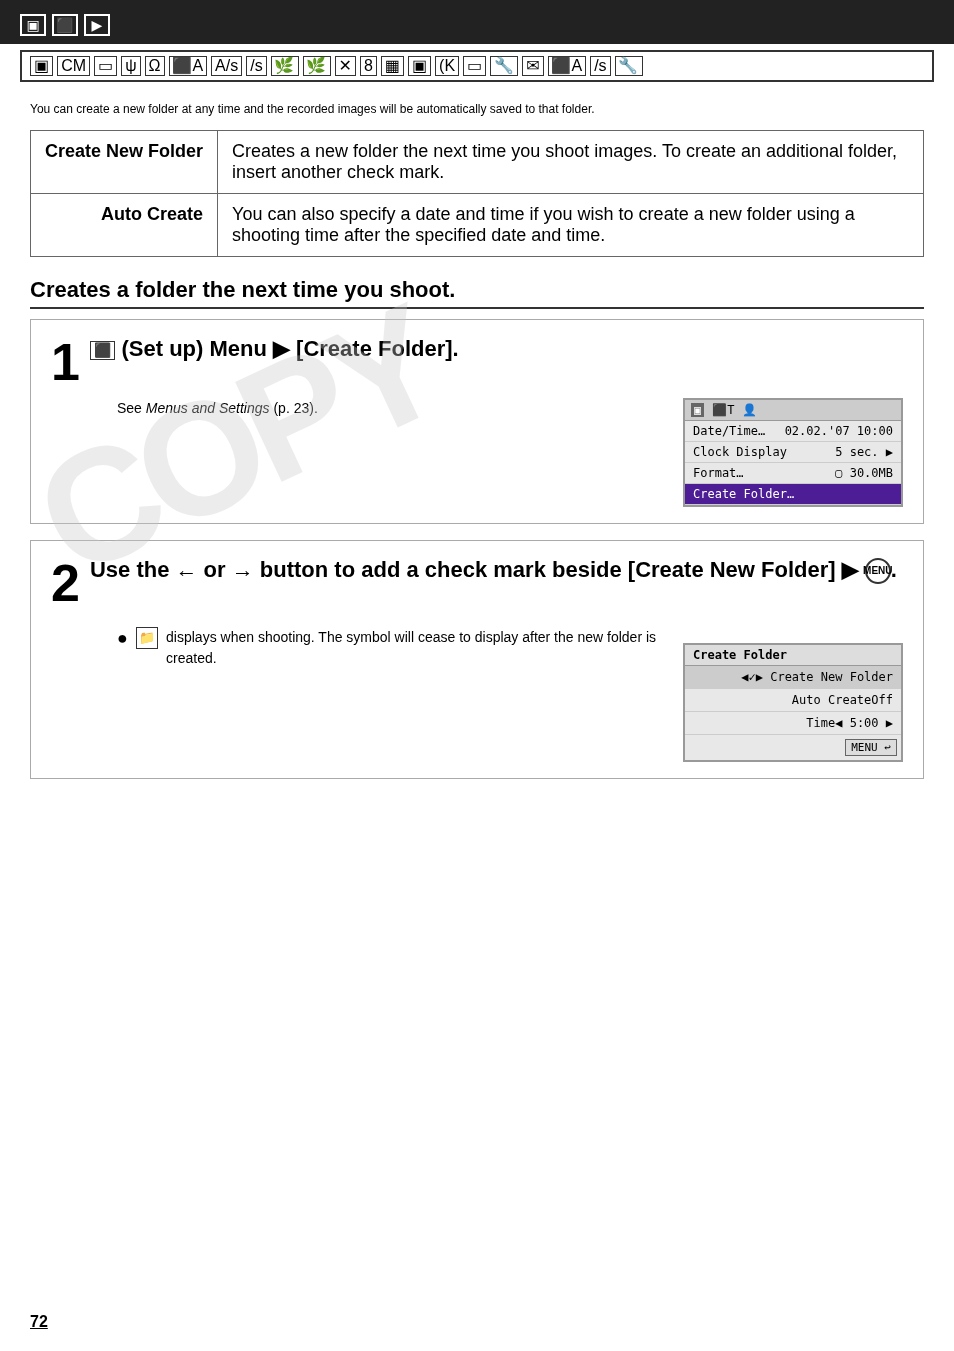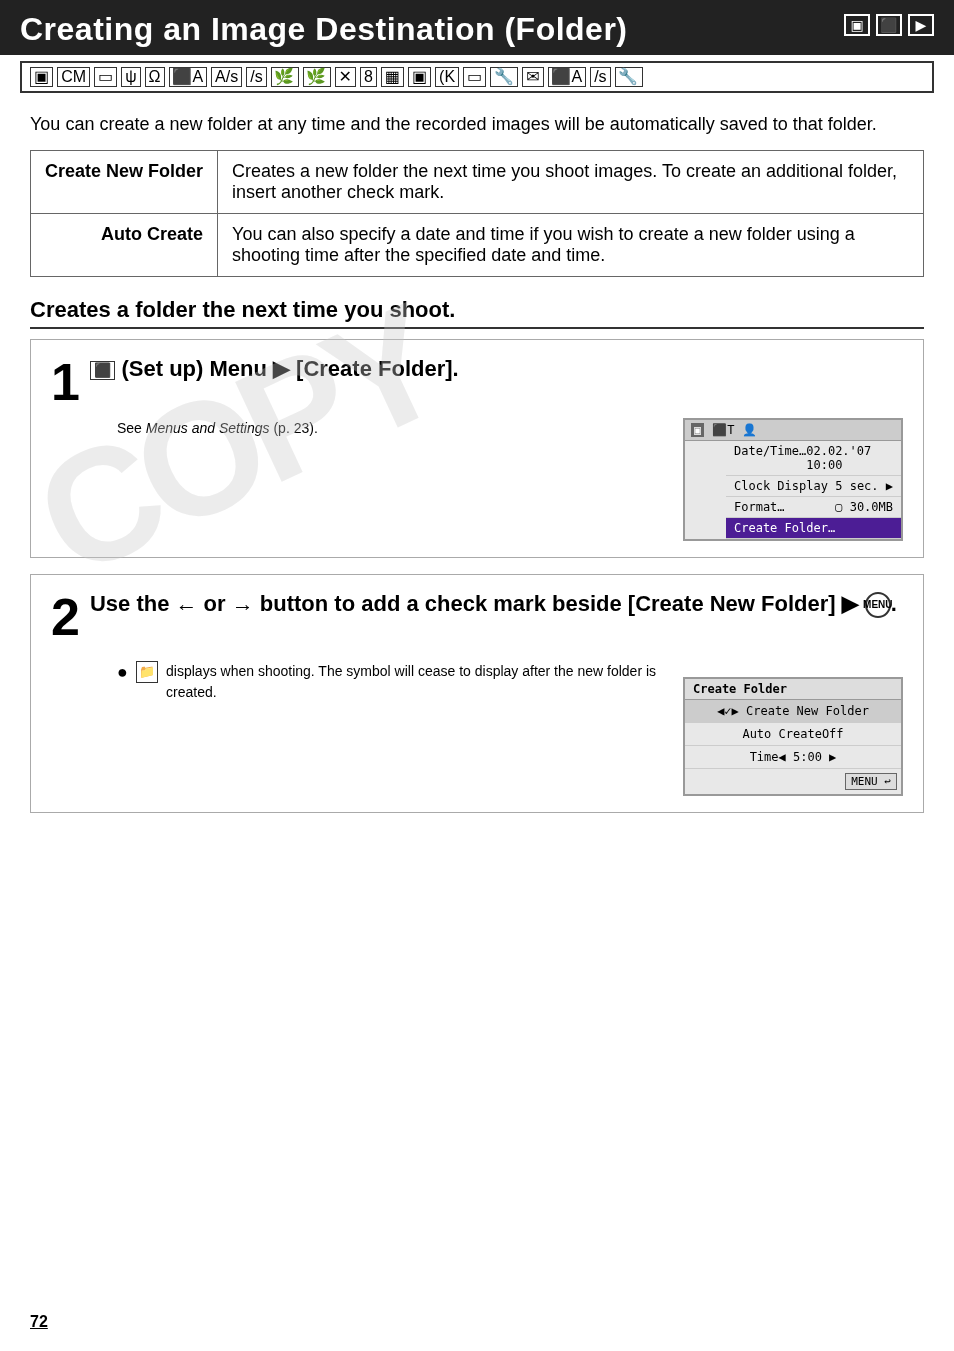--- a/index.html
+++ b/index.html
@@ -73,21 +73,21 @@
       padding: 1px 3px;
       line-height: 1;
     }
 
     
     .main-content {
       padding: 12px 30px 0 30px;
     }
 
     .intro-text {
-      font-size: 18px;
+      font-size: 12px;
       line-height: 1.5;
       margin-bottom: 12px;
     }
 
     
     .info-table {
       width: 100%;
       border-collapse: collapse;
       margin-bottom: 20px;
       border: 1px solid #666;
@@ -201,21 +201,20 @@
       color: #fff;
       padding: 0 3px;
     }
 
     .camera-menu-item {
       display: flex;
       justify-content: space-between;
       padding: 3px 8px;
       font-size: 12px;
       border-bottom: 1px solid #ccc;
-      margin-left: 41px;
     }
 
     .camera-menu-item.highlighted {
       background: #4c1d95;
       color: #fff;
     }
 
     
     .step2-body {
       display: flex;
@@ -253,21 +252,21 @@
     .folder-screen-title {
       background: #ddd;
       padding: 3px 8px;
       font-size: 12px;
       font-weight: bold;
       border-bottom: 1px solid #999;
     }
 
     .folder-menu-item {
       display: flex;
-      justify-content: center;
+      justify-content: flex-end;
       padding: 4px 8px;
       font-size: 12px;
       border-bottom: 1px solid #ccc;
       align-items: center;
     }
 
     .folder-menu-item.highlighted {
       background: #ccc;
     }
 
@@ -334,21 +333,20 @@
   </style>
 </head>
 <body>
 
 <div class="page-container">
 
   <div class="watermark">COPY</div>
 
   <div class="header-bar">
     <div style="display:flex; justify-content:space-between; align-items:flex-start;">
-      <span class="header-title">Creating an Image Destination (Folder)</span>
       <div class="header-icons-row">
         <div class="header-icon-box">▣</div>
         <div class="header-icon-box">⬛</div>
         <div class="header-icon-box">▶</div>
       </div>
     </div>
   </div>
 
   <div class="mode-icons-strip">
     <span class="mode-icon">▣</span>

